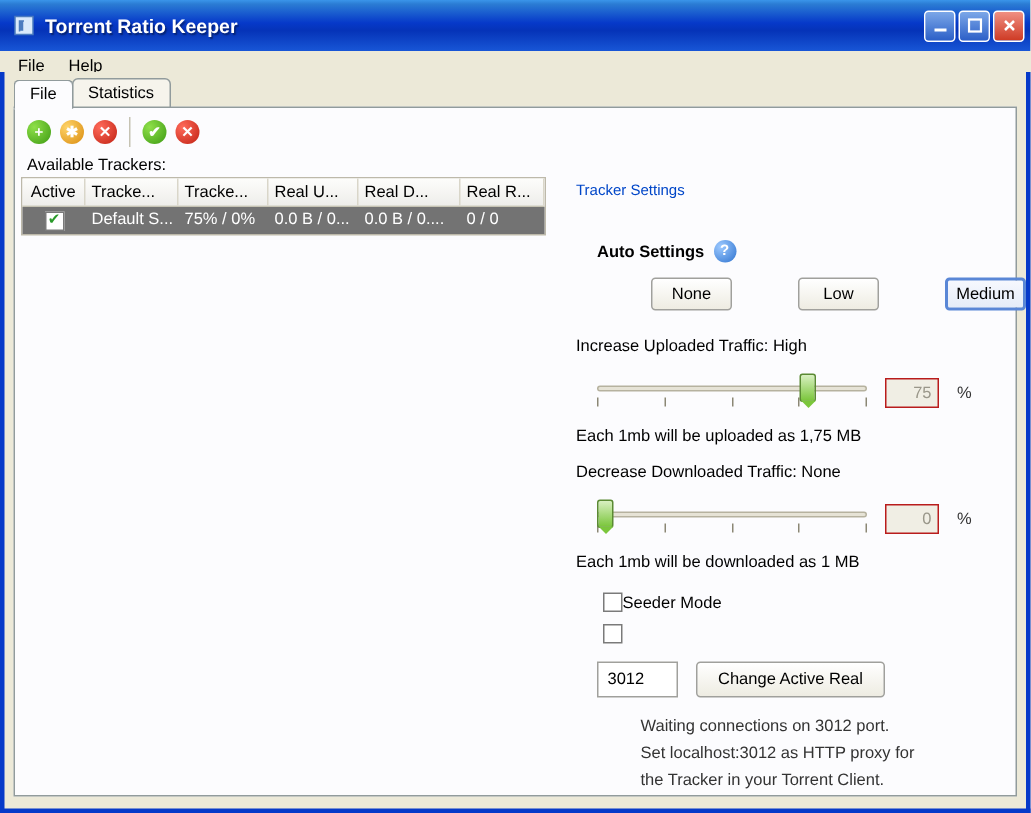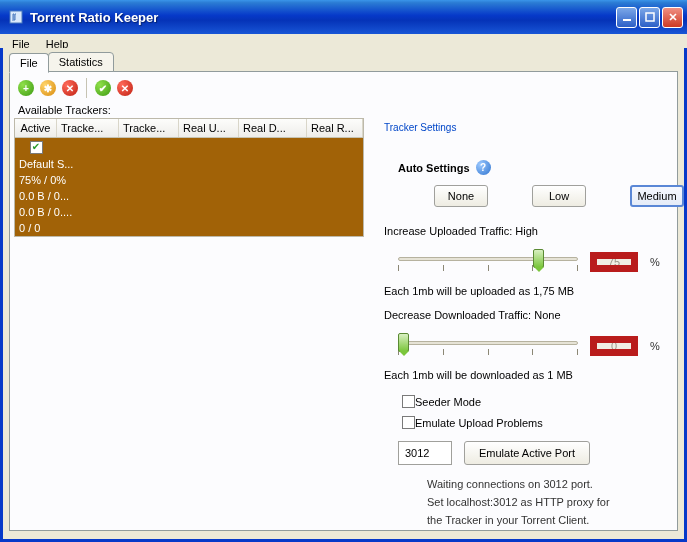--- a/index.html
+++ b/index.html
@@ -26,42 +26,42 @@
 .ico-check { background: radial-gradient(circle at 30% 30%, #8fe04a, #3d9a12); }
 .ico-cancel { background: radial-gradient(circle at 30% 30%, #ff6a5a, #c02112); }
 .tool-sep { width: 1px; height: 20px; background: #c6c3b3; margin: 0 2px; }
 .avail-label { padding: 2px 4px; }
 .cols { display: flex; gap: 2px; }
 .left-col { width: 356px; }
 .right-col { flex: 1; padding: 2px 8px 0 18px; }
 .table { border: 1px solid #bdb9aa; background: #fff; }
 .thead { display: flex; background: linear-gradient(to bottom,#fdfdfb,#eeedea); border-bottom:1px solid #c6c3b3; }
 .th { border-right:1px solid #d9d6c9; padding: 3px 4px; overflow:hidden; white-space:nowrap; cursor:pointer; font-size:11px; }
-.tr { display:flex; background:#a16207; color:#fff;flex-direction:column; }
+.tr { display:flex; background:#737373; color:#fff; }
 .td { padding: 2px 4px; overflow:hidden; white-space:nowrap; font-size:11px; }
 .c0{width:42px;text-align:center;} .c1{width:62px;} .c2{width:60px;} .c3{width:60px;} .c4{width:68px;} .c5{width:56px;}
 .chk { width:13px; height:13px; background:#fff; border:1px solid #7a7a7a; display:inline-flex; align-items:center; justify-content:center; }
 .chk::after { content:"✔"; color:#2a9a2a; font-size:10px; line-height:1; }
 .sec-title { color:#0046c8; padding: 2px 0 8px 0; font-size:10px; }
 .auto-row { display:flex; align-items:center; gap:6px; padding: 0 0 10px 14px; margin-top: 19px; }
 .auto-row b { font-weight:bold; }
 .help-ico { width:15px; height:15px; border-radius:50%; background:radial-gradient(circle at 30% 30%,#9cc9ff,#2e73cf); color:#fff; display:flex; align-items:center; justify-content:center; font-size:10px; font-weight:bold; cursor:pointer; }
 .preset-row { display:flex; gap:8px; padding:0 0 14px 14px; }
 .btn { border:1px solid #a0a09c; background:linear-gradient(to bottom,#fff,#eeece2); border-radius:3px; padding:4px 0; cursor:pointer; font-family:inherit; font-size:11px; text-align:center; }
 .btn.w { width:54px;margin-left:36px; }
 .btn.sel { border:2px solid #5a87d6; background:linear-gradient(to bottom,#f6f8fe,#e5ecf8); padding:3px 0; }
 .label-line { padding: 4px 0; }
 .slider-row { display:flex; align-items:center; gap:12px; padding:6px 0 4px 14px; }
 .slider { position:relative; width:180px; height:30px; }
 .track { position:absolute; top:10px; left:0; right:0; height:4px; background:#e6e3d6; border:1px solid #b6b29f; border-radius:2px; }
 .ticks { position:absolute; top:18px; left:0; right:0; display:flex; justify-content:space-between; }
 .tick { width:1px; height:6px; background:#8b8775; }
 .thumb { position:absolute; top:2px; width:11px; height:19px; background:linear-gradient(to bottom,#d8f0c1,#7bc63c); border:1px solid #5a8a33; border-radius:2px; cursor:pointer; }
 .thumb::after { content:""; position:absolute; bottom:-5px; left:0; width:0; height:0; border-left:5px solid transparent; border-right:5px solid transparent; border-top:5px solid #7bc63c; }
-.num-box { width:48px; height:20px; border:7px solid #b91c1c; background:#f0eee4; color:#9a978a; text-align:center; padding:2px 4px; font-family:inherit; font-size:11px; }
+.num-box { width:36px; height:20px; border:1px solid #b91c1c; background:#f0eee4; color:#9a978a; text-align:right; padding:2px 4px; font-family:inherit; font-size:11px; }
 .pct { color:#333; }
 .chk-row { display:flex; align-items:center; gap:0; padding:4px 0 4px 18px; }
 .chkbox { width:13px; height:13px; border:1px solid #7a7a7a; background:#fff; cursor:pointer; }
 .port-row { display:flex; align-items:flex-end; gap:12px; padding:8px 0 10px 14px; }
 .port-input { width:54px; height:24px; border:1px solid #a0a09c; background:#fff; padding:2px 6px; font-family:inherit; font-size:11px; }
 .port-btn { width:126px; height:24px; }
 .info-line { padding:3px 0; color:#333;margin-left:43px; }
 svg { display:block; }
 </style>
 </head>
@@ -187,26 +187,25 @@
           <span class="pct">%</span>
         </div>
         <div class="label-line">Each 1mb will be downloaded as 1 MB</div>
 
         <div class="chk-row" style="margin-top:6px;">
           <div class="chkbox"></div>
           <span>Seeder Mode</span>
         </div>
         <div class="chk-row">
           <div class="chkbox"></div>
-          <span>Emulate Upload Problems</span>
         </div>
 
         <div class="port-row">
           <input class="port-input" value="3012" style="">
-          <button class="btn port-btn">Emulate Active Port</button>
+          <button class="btn port-btn">Change Active Real</button>
         </div>
 
         <div class="info-line">Waiting connections on 3012 port.</div>
         <div class="info-line">Set localhost:3012 as HTTP proxy for</div>
         <div class="info-line">the Tracker in your Torrent Client.</div>
       </div>
     </div>
 
   </div>
 </div>

